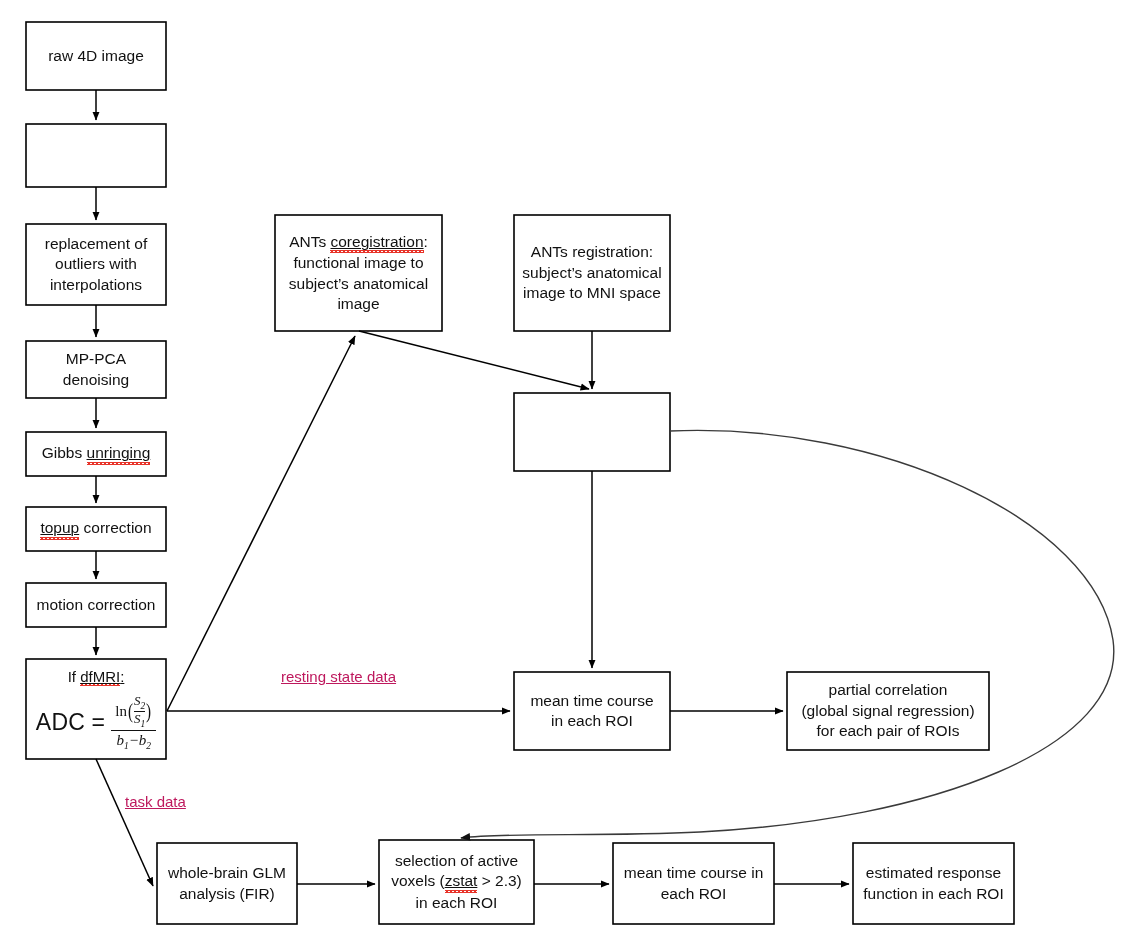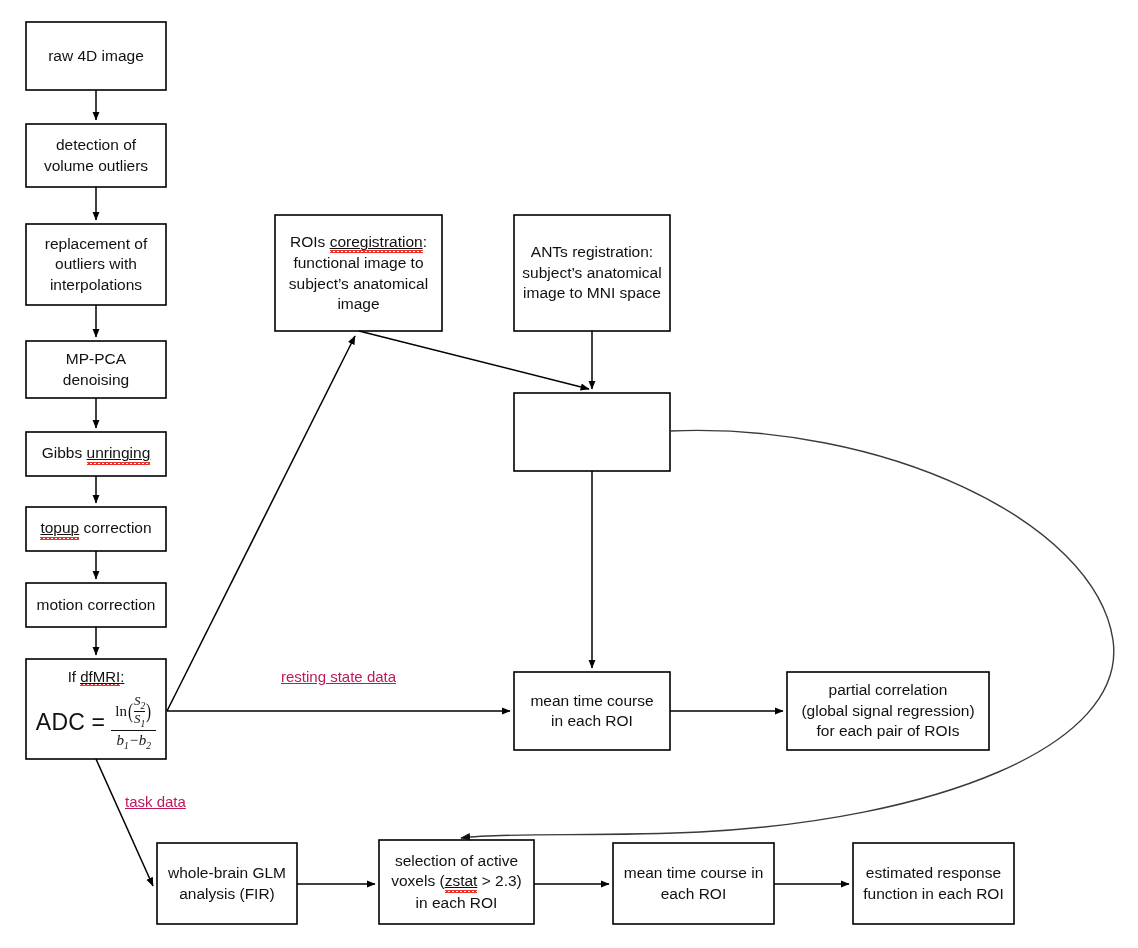--- a/index.html
+++ b/index.html
@@ -227,22 +227,20 @@
     <line class="edge-line" x1="774" y1="884" x2="849" y2="884" marker-end="url(#arrowhead)"></line>
 
     <path class="edge-curve" d="M 670 431
              C 880 422, 1095 520, 1113 640
              C 1128 748, 930 820, 700 832
              C 600 837, 510 832, 461 838" marker-end="url(#arrowhead-thin)"></path>
   </svg>
 
   <div class="node-label" style="left:26px; top:22px; width:140px; height:68px;">raw 4D image</div>
 
-  <div class="node-label" style="left:26px; top:124px; width:140px; height:63px;">detection of
-volume outliers</div>
 
   <div class="node-label" style="left:26px; top:224px; width:140px; height:81px;">replacement of
 outliers with
 interpolations</div>
 
   <div class="node-label" style="left:26px; top:341px; width:140px; height:57px;">MP-PCA
 denoising</div>
 
   <div class="node-label" style="left:26px; top:432px; width:140px; height:44px;">
     <span><span>Gibbs </span><span class="sq ul">unringing</span></span>
@@ -271,21 +269,21 @@
             </span>
             <span class="paren">)</span>
         </span>
         <span class="frac-bar"></span>
         <span class="frac-den"><span>b</span><sub class="s">1</sub><span>−</span><span>b</span><sub class="s">2</sub></span>
       </span>
     </div>
   </div>
 
   <div class="node-label" style="left:275px; top:215px; width:167px; height:116px;">
-    <span><span>ROIs </span><span class="sq ul">coregistration</span><span>:
+    <span><span>ANTs </span><span class="sq ul">coregistration</span><span>:
 functional image to
 subject’s anatomical
 image</span></span>
   </div>
 
   <div class="node-label" style="left:514px; top:215px; width:156px; height:116px;">ANTs registration:
 subject’s anatomical
 image to MNI space</div>
 
 

